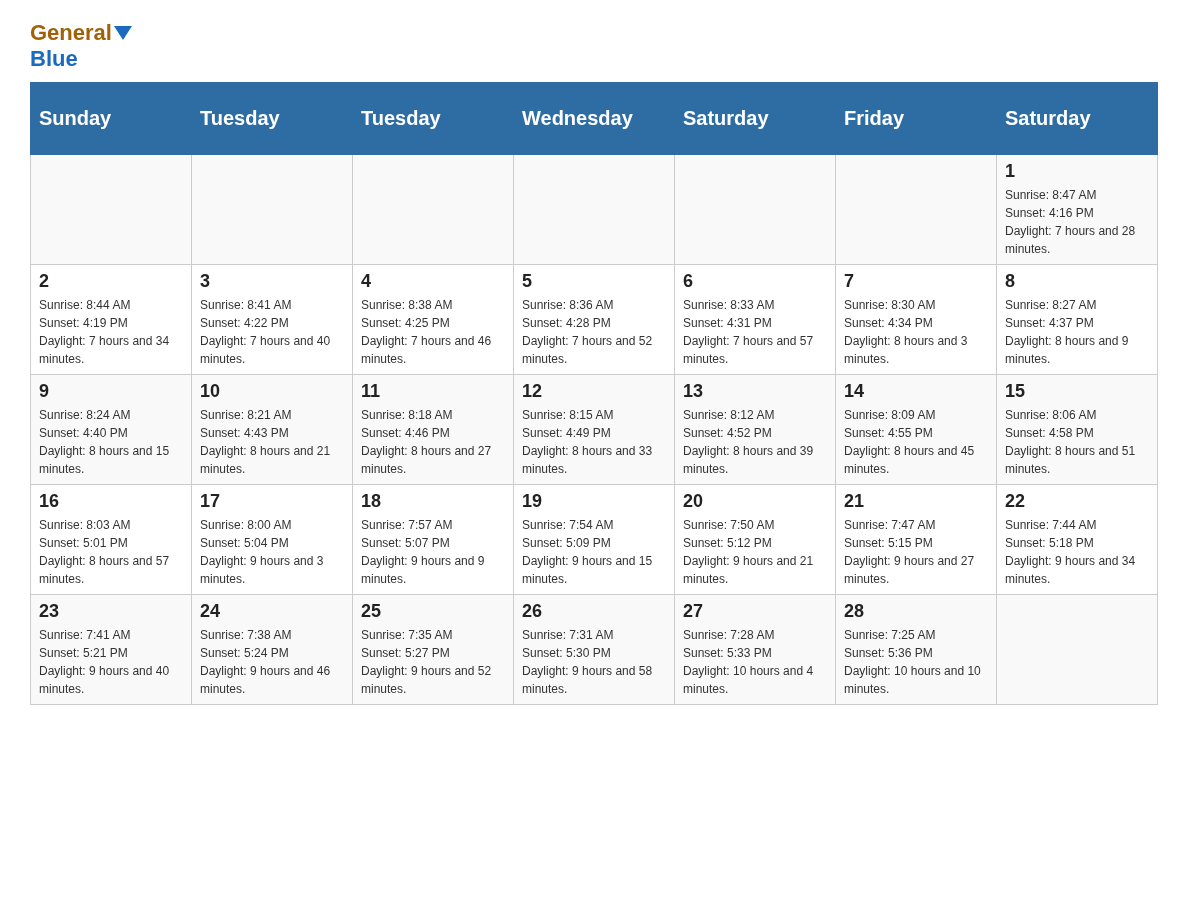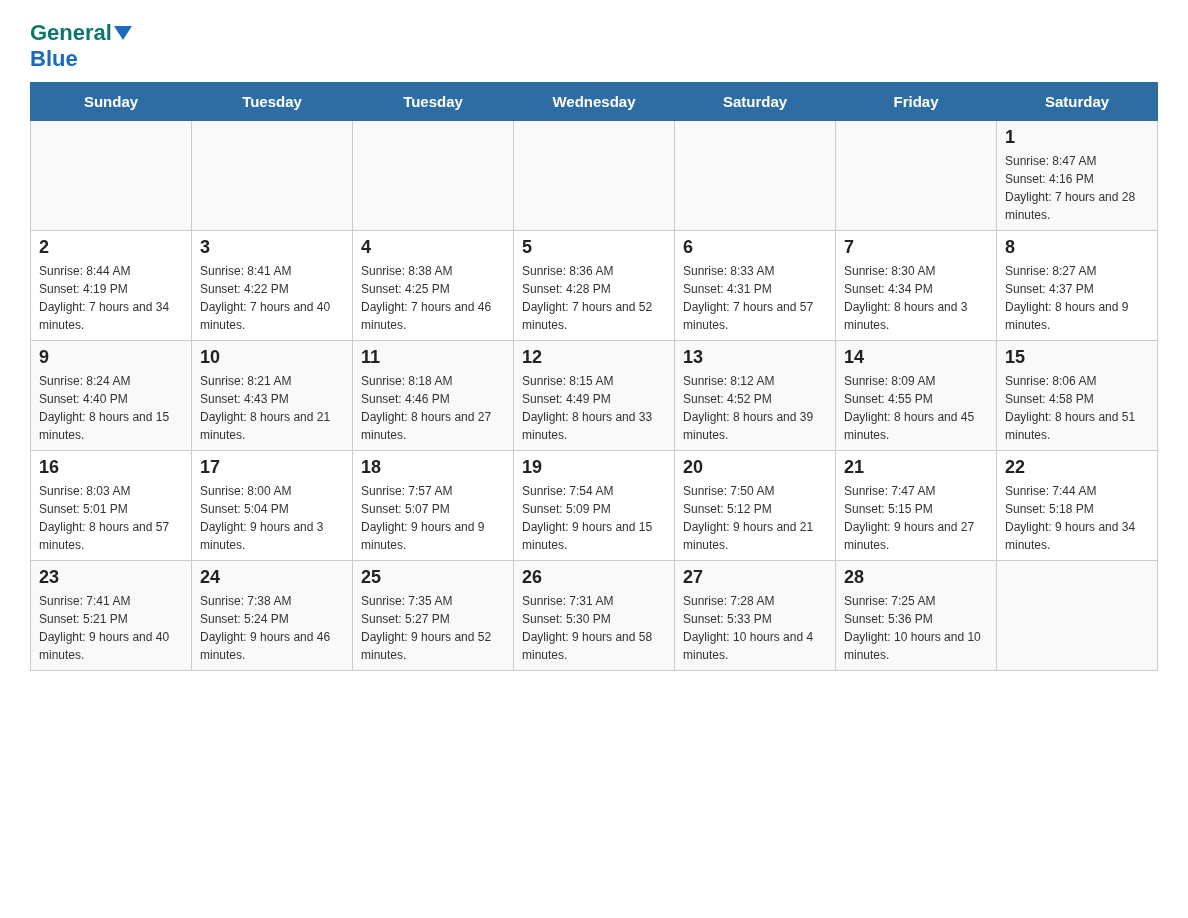--- a/index.html
+++ b/index.html
@@ -12,21 +12,21 @@
     }
     .header {
       display: flex;
       justify-content: space-between;
       align-items: flex-start;
       margin-bottom: 10px;
     }
     .logo-text-general {
       font-size: 22px;
       font-weight: bold;
-      color: #0f766e;
+      color: #a16207;
     }
     .logo-text-blue {
       font-size: 22px;
       font-weight: bold;
       color: #1a6bbf;
     }
     .title-section {
       text-align: right;
     }
     .month-title {
@@ -41,24 +41,24 @@
       margin-top: 4px;
     }
     .calendar-table {
       width: 100%;
       border-collapse: collapse;
       margin-top: 10px;
     }
     .calendar-table th {
       background-color: #2e6da4;
       color: #fff;
-      font-size: 15px;
-      font-weight: bold;
-      padding: 10px 8px;
-      text-align: center;
+      font-size: 20px;
+      font-weight: bold;
+      padding: 24px 8px;
+      text-align: left;
       border: 1px solid #2e6da4;
     }
     .calendar-table td {
       border: 1px solid #ccc;
       vertical-align: top;
       padding: 6px 8px;
       min-height: 100px;
       width: calc(100% / 7);
     }
     .day-number {

